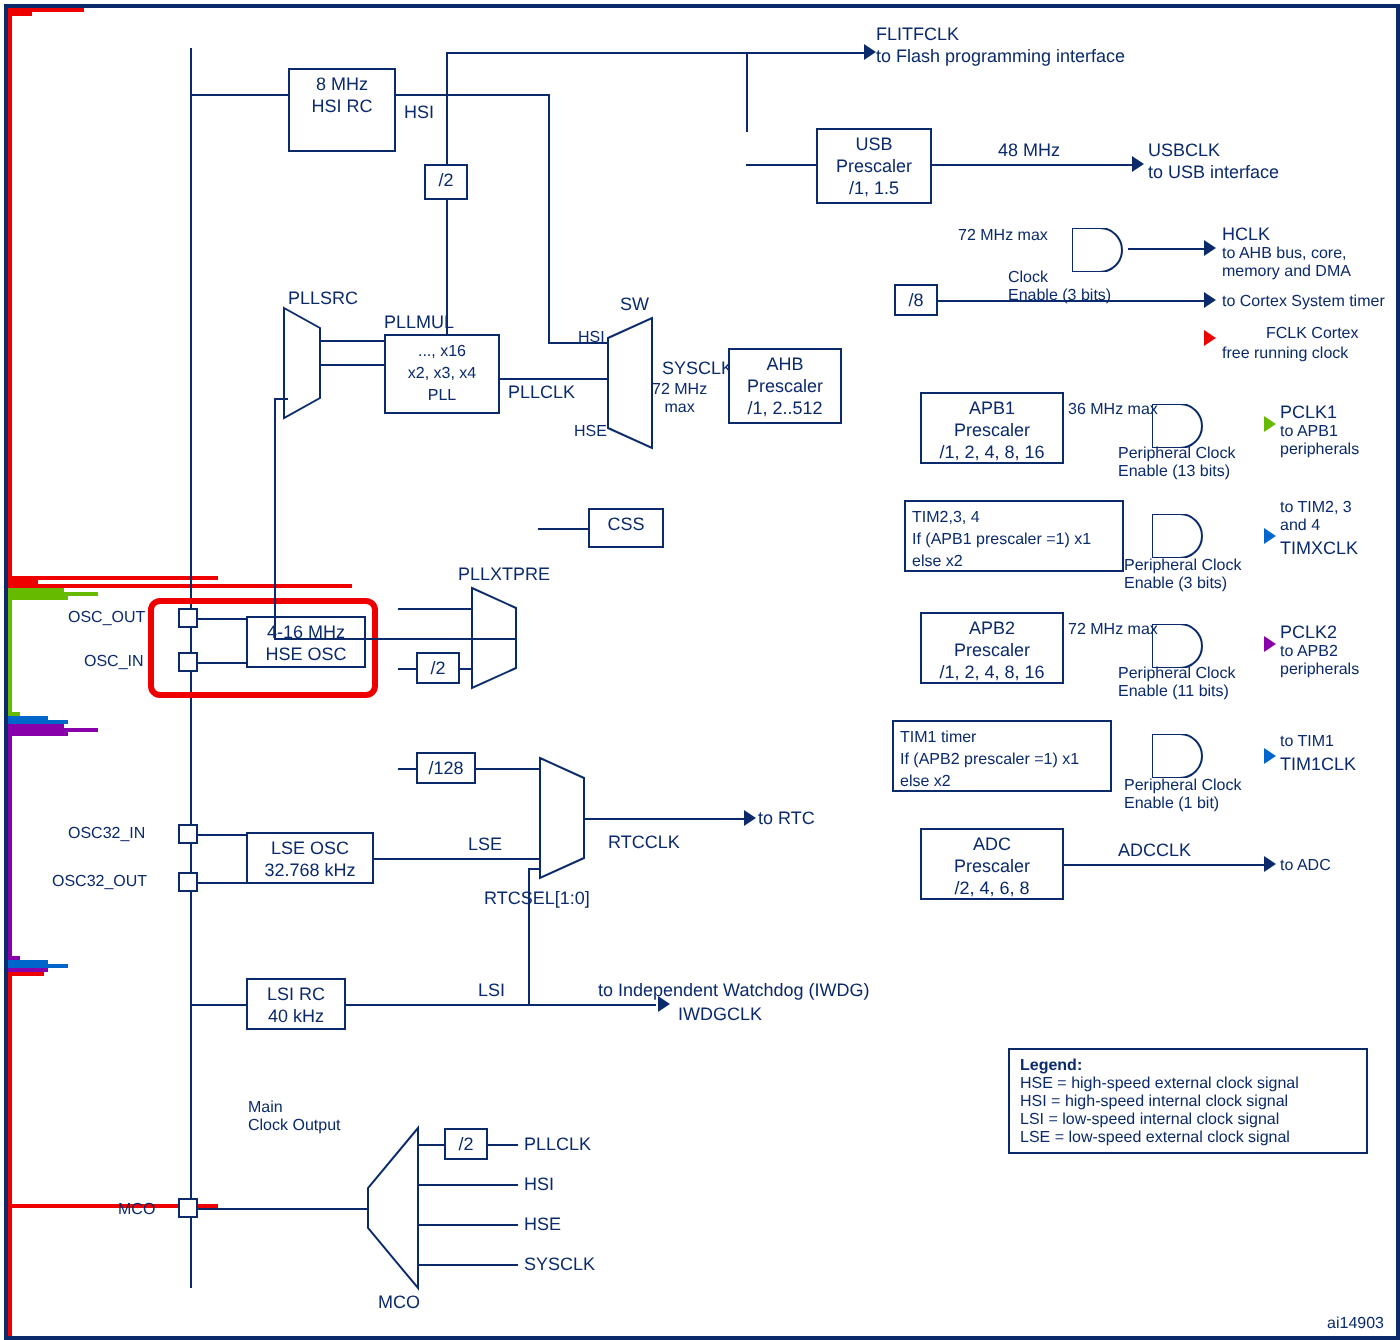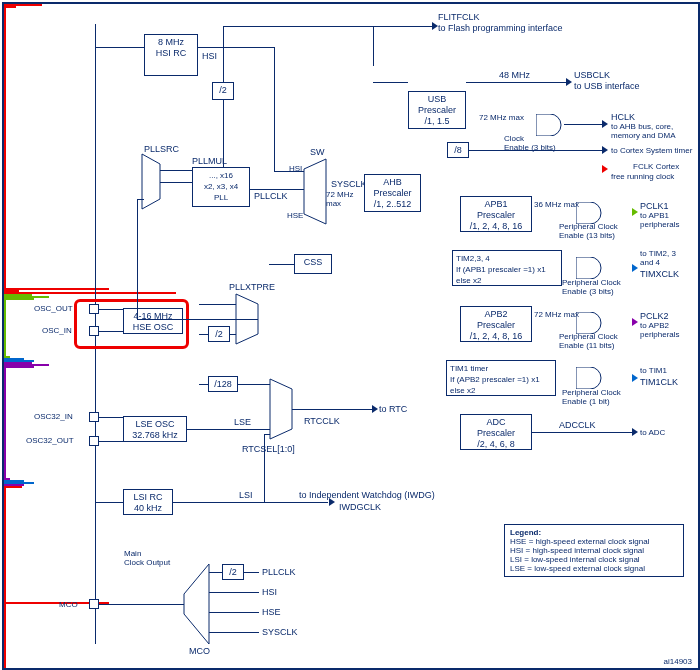--- a/index.html
+++ b/index.html
@@ -89,21 +89,21 @@
   <div class="hline" style="left:194px; top:43px; width:25px;"></div>
   <div class="vline" style="left:219px; top:22px; height:130px;"></div>
   <div class="el label" style="left:198px; top:47px;">HSI</div>
 
   <div class="hline" style="left:219px; top:22px; width:210px;"></div>
   <div class="vline" style="left:369px; top:22px; height:40px;"></div>
   <div class="el label" style="left:434px; top:8px;">FLITFCLK</div>
   <div class="el label" style="left:434px; top:19px;">to Flash programming interface</div>
   <div class="arrow-r" style="left:428px; top:18px;"></div>
 
-  <div class="el block" style="left:404px; top:60px; width:58px; height:38px; white-space:pre-line;margin-top:27px;">USB
+  <div class="el block" style="left:404px; top:60px; width:58px; height:38px; white-space:pre-line;">USB
 Prescaler
 /1, 1.5</div>
   <div class="hline" style="left:369px; top:78px; width:35px;"></div>
   <div class="hline" style="left:462px; top:78px; width:100px;"></div>
   <div class="el label" style="left:495px; top:66px;">48 MHz</div>
   <div class="el label" style="left:570px; top:66px;">USBCLK</div>
   <div class="el label" style="left:570px; top:77px;">to USB interface</div>
   <div class="arrow-r" style="left:562px; top:74px;"></div>
 
   <div class="el block" style="left:208px; top:78px; width:22px; height:18px;">/2</div>
@@ -130,21 +130,21 @@
         <polygon points="0,10 22,0 22,65 0,55" fill="#fff" stroke="#0a2a6b"></polygon>
       </svg>
   </div>
   <div class="el label" style="left:306px; top:143px;">SW</div>
   <div class="el label label-sm" style="left:285px; top:160px;">HSI</div>
   <div class="hline" style="left:270px; top:167px; width:30px;"></div>
   <div class="vline" style="left:270px; top:43px; height:124px;"></div>
   <div class="hline" style="left:219px; top:43px; width:51px;"></div>
 
   <div class="el label" style="left:327px; top:175px;">SYSCLK</div>
-  <div class="el label label-sm" style="left:322px; top:186px; white-space:pre-line;">72 MHz
+  <div class="el label label-sm" style="left:322px; top:186px; white-space:pre-line;text-align:center;">72 MHz
 max</div>
   <div class="hline-red" style="left:322px; top:185px; width:38px;"></div>
 
   <div class="el block" style="left:360px; top:170px; width:57px; height:38px; white-space:pre-line;">AHB
 Prescaler
 /1, 2..512</div>
 
   <div class="hline-red" style="left:418px; top:188px; width:12px;"></div>
   <div class="vline-red" style="left:428px; top:120px; height:280px;"></div>
 

